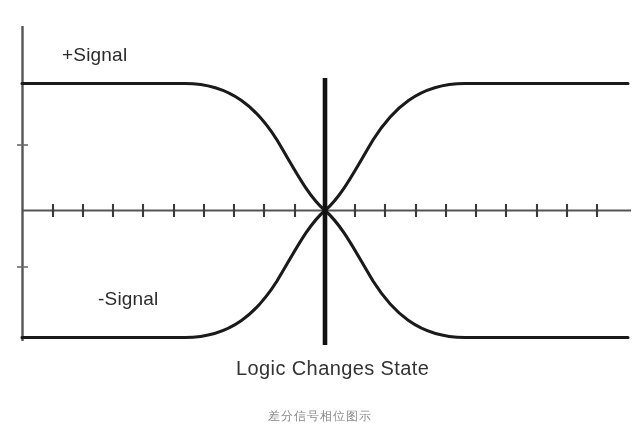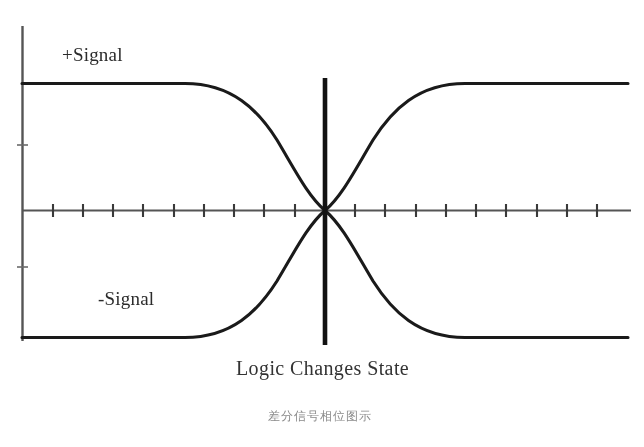--- a/index.html
+++ b/index.html
@@ -29,21 +29,21 @@
     left: 0;
     top: 0;
     width: 644px;
     height: 447px;
     display: block;
   }
 
   .plot-label {
     position: absolute;
     color: #2b2b2b;
-    font-family: Liberation Serif, serif;
+    font-family: Liberation Sans, sans-serif;
     white-space: nowrap;
     -webkit-font-smoothing: antialiased;
   }
 
   #label-plus-signal {
     left: 62px;
     top: 44px;
     font-size: 19px;
     letter-spacing: 0.2px;
   }

